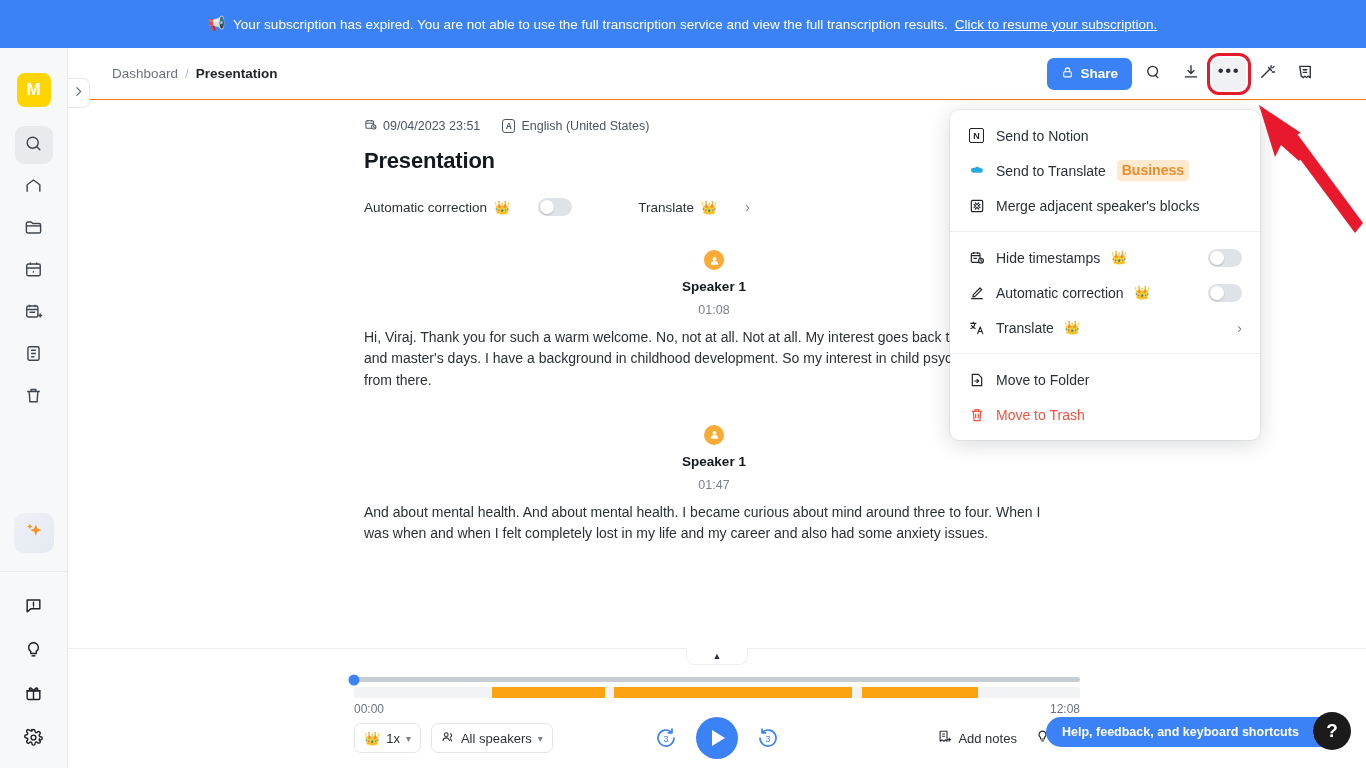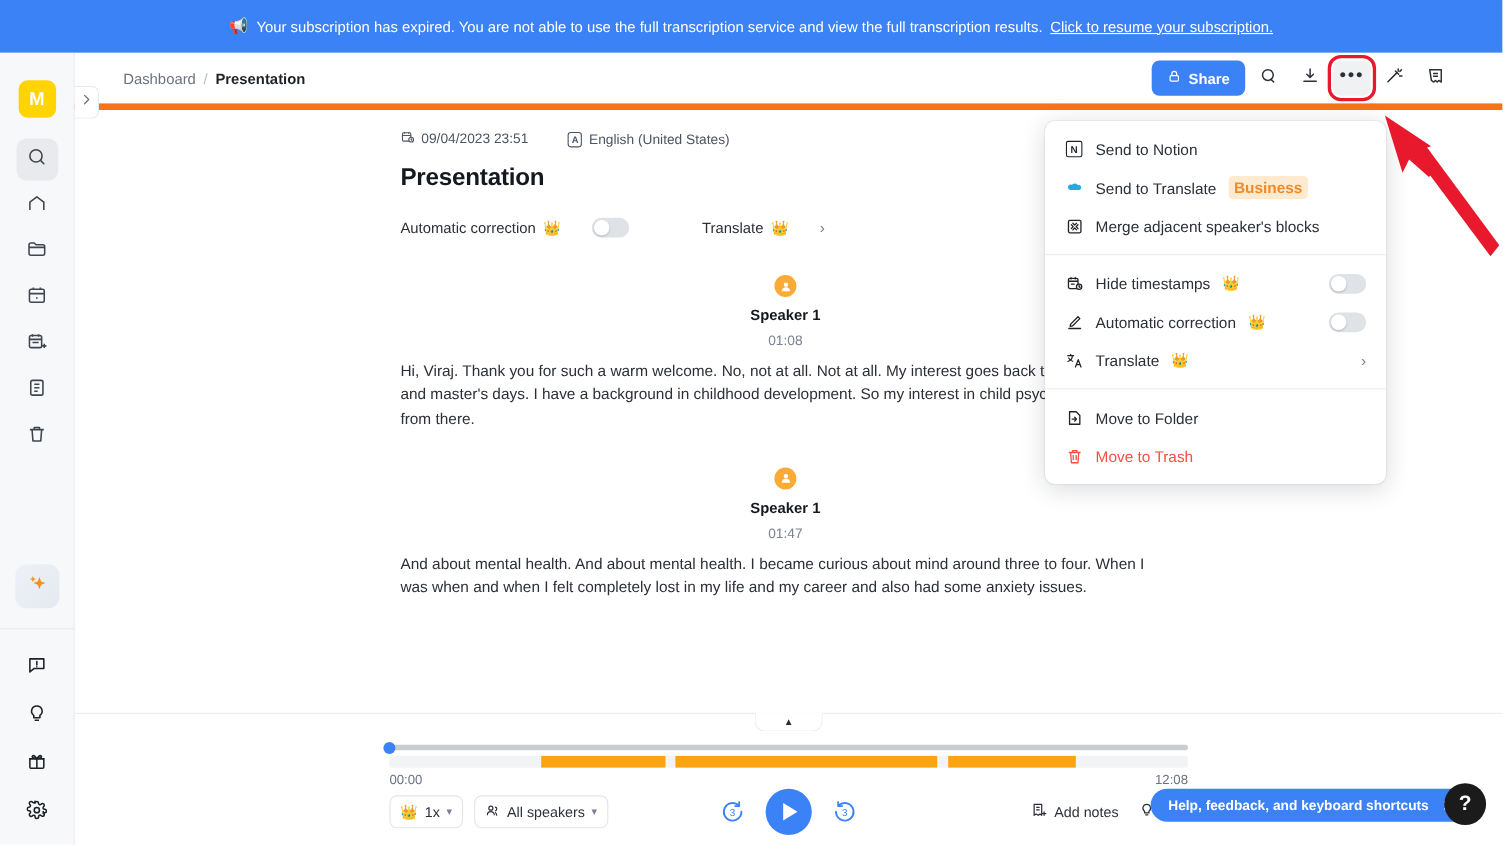--- a/index.html
+++ b/index.html
@@ -65,21 +65,21 @@
     border-radius: 0 7px 7px 0;
     display: flex; align-items: center; justify-content: center;
     color: #6b7280; cursor: pointer; z-index: 6;
   }
 
   
   .header {
     position: absolute; top: 48px; left: 68px;
     width: 1298px; height: 52px;
     background: #ffffff;
-    border-bottom: 6px solid #f97316;
+    border-bottom: 1px solid #f97316;
     display: flex; align-items: center;
   }
   .breadcrumb { margin-left: 44px; font-size: 13.5px; display: flex; align-items: center; gap: 7px; }
   .bc-root { color: #6b7280; cursor: pointer; }
   .bc-sep { color: #b6bcc6; }
   .bc-current { color: #1f2328; font-weight: 700; }
   .header-actions { margin-left: auto; display: flex; align-items: center; gap: 4px; padding-right: 44px; }
   .share-btn {
     background: #3b82f6; color: #fff; border: none;
     height: 32px; padding: 12px 14px; border-radius: 7px;
@@ -98,21 +98,21 @@
   }
   .dots { letter-spacing: 1.5px; font-size: 17px; line-height: 1; color: #2b3038; transform: translateY(-3px); }
 
   
   .doc {
     position: absolute; top: 100px; left: 68px;
     width: 1298px; height: 548px;
     background: #ffffff; overflow: hidden;
   }
   .doc-inner { padding: 18px 0 0 296px; }
-  .meta-row { display: flex; align-items: flex-end; gap: 36px; font-size: 12.5px; color: #4b5563; }
+  .meta-row { display: flex; align-items: center; gap: 22px; font-size: 12.5px; color: #4b5563; }
   .meta-item { display: flex; align-items: center; gap: 6px; }
   .meta-item svg { width: 13px; height: 13px; }
   .lang-box {
     border: 1.4px solid #4b5563; border-radius: 3px;
     font-size: 8.5px; font-weight: 700; line-height: 1;
     padding: 2px 2.5px; color: #4b5563;
   }
   .doc-title { font-size: 22px; font-weight: 700; color: #14181f; margin-top: 14px; letter-spacing: -0.2px; }
   .doc-tools { display: flex; align-items: center; gap: 0; margin-top: 24px; font-size: 13.5px; color: #2b3038; }
   .tool-label { display: flex; align-items: center; gap: 7px; }

